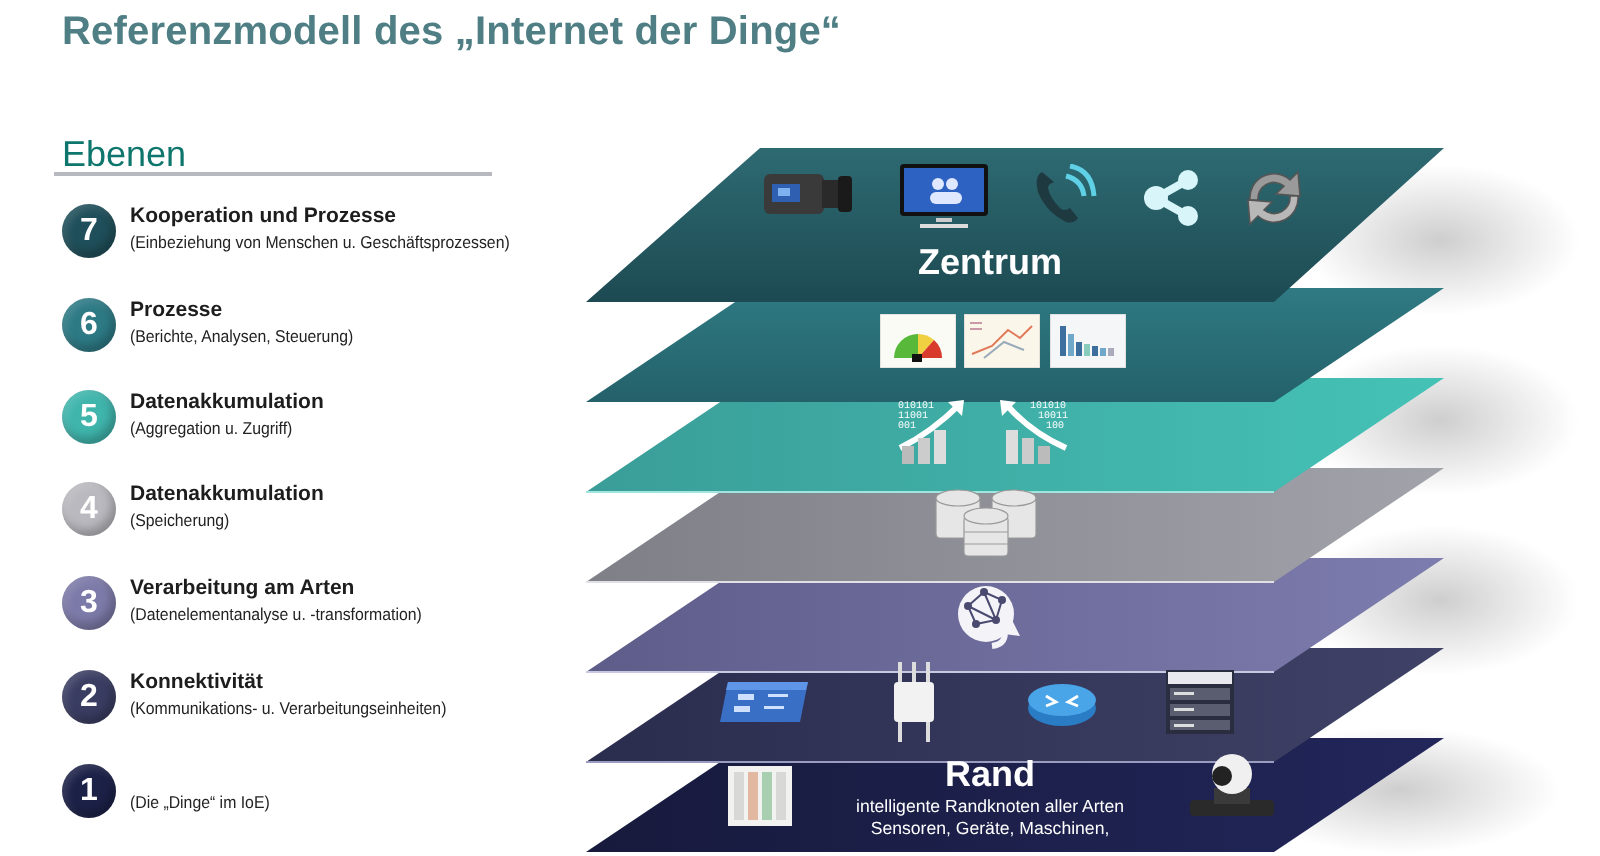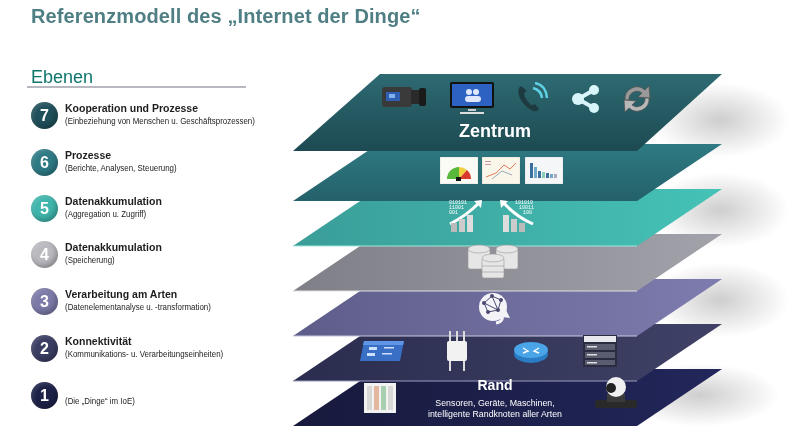--- a/index.html
+++ b/index.html
@@ -39,21 +39,21 @@
   .stack { position: absolute; left: 0; top: 0; width: 688px; height: 428px; }
   svg.layers { position: absolute; left: 0; top: 0; }
 
   .icon { position: absolute; }
   .lbl-zentrum {
     position: absolute; left: 440px; top: 121px; width: 110px; text-align: center;
     font-size: 18px; font-weight: bold; color: #ffffff;
   }
   .lbl-rand {
     position: absolute; left: 440px; top: 377px; width: 110px; text-align: center;
-    font-size: 14px; font-weight: bold; color: #ffffff;
+    font-size: 18px; font-weight: bold; color: #ffffff;
   }
   .lbl-rand-sub {
     position: absolute; left: 405px; top: 398px; width: 180px; text-align: center;
     font-size: 8.8px; line-height: 11px; color: #ffffff;
   }
 </style>
 </head>
 <body>
 
 <div class="title">Referenzmodell des „Internet der Dinge“</div>
@@ -304,22 +304,22 @@
 
   <svg class="icon" style="left:364px;top:383px" width="32" height="30">
     <rect x="0" y="0" width="32" height="30" fill="#f2f2f0"></rect>
     <rect x="3" y="3" width="5" height="24" fill="#d8d8d6"></rect>
     <rect x="10" y="3" width="5" height="24" fill="#e2b8a0"></rect>
     <rect x="17" y="3" width="5" height="24" fill="#a8cfb0"></rect>
     <rect x="24" y="3" width="5" height="24" fill="#d8d8d6"></rect>
   </svg>
   <div class="lbl-rand">Rand</div>
   <div class="lbl-rand-sub">
+    <div>intelligente Randknoten aller Arten</div>
     <div>Sensoren, Geräte, Maschinen,</div>
-    <div>intelligente Randknoten aller Arten</div>
   </div>
   <svg class="icon" style="left:591px;top:376px" width="50" height="34">
     <rect x="4" y="24" width="42" height="8" rx="2" fill="#2a2a2a"></rect>
     <rect x="16" y="18" width="18" height="8" fill="#3a3a3a"></rect>
     <circle cx="25" cy="11" r="10" fill="#f0f0f0"></circle>
     <circle cx="20" cy="12" r="5" fill="#222"></circle>
   </svg>
 </div>
 
 </body></html>

